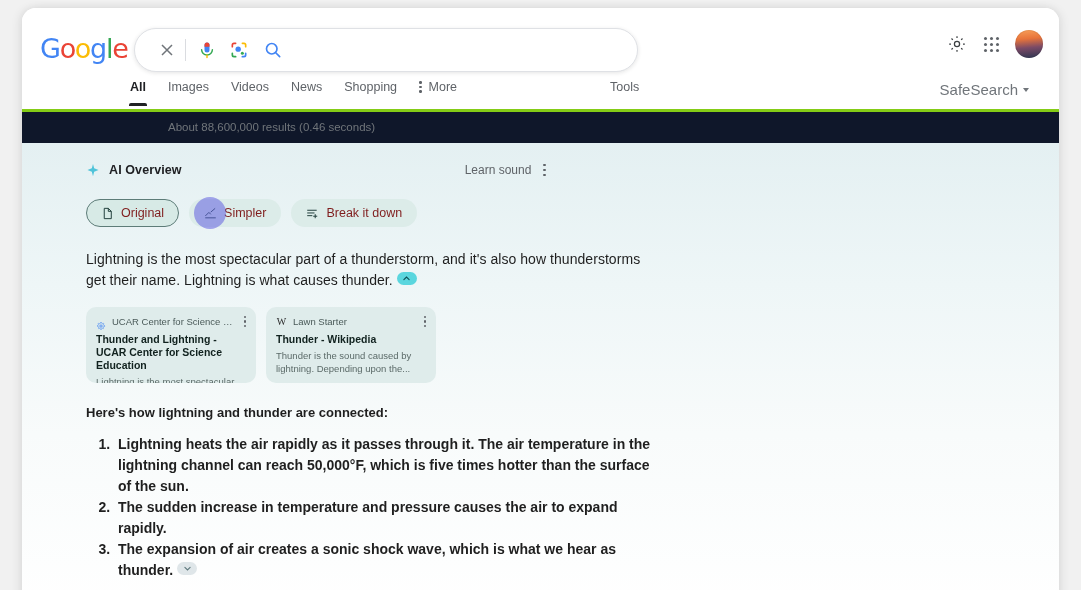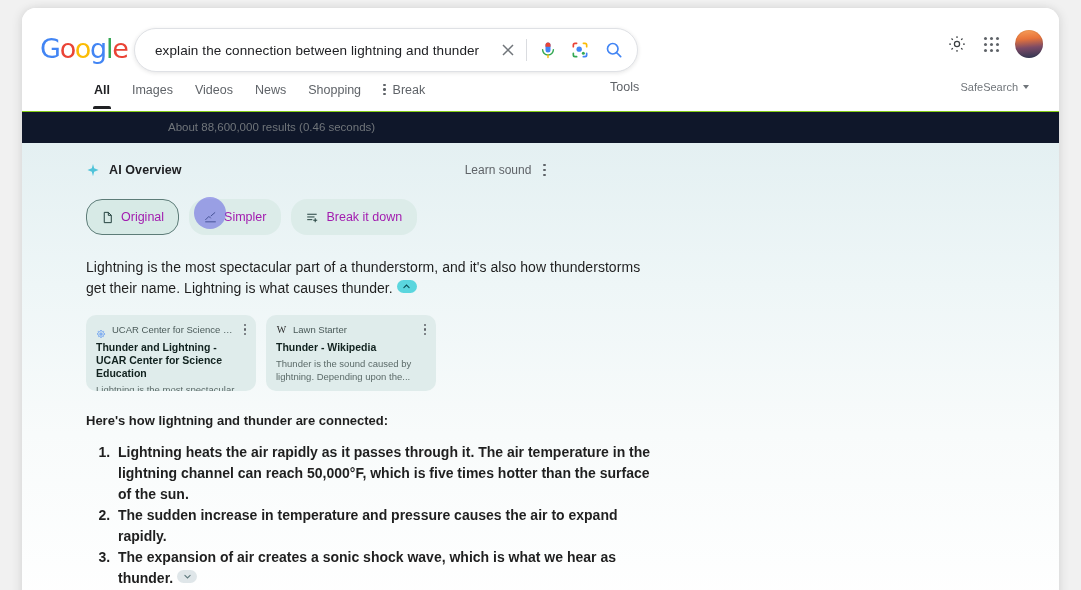--- a/index.html
+++ b/index.html
@@ -84,24 +84,24 @@
     width: 28px; height: 28px; border-radius: 50%;
     background: linear-gradient(175deg, #f8a05a 0%, #e8743a 32%, #7b4a66 62%, #2b3550 100%);
     cursor: pointer;
     box-shadow: inset 0 0 0 1px rgba(0,0,0,0.06);
   }
 
   
   .navrow {
     position: relative;
     height: 34px;
-    border-bottom: 1px solid #84cc16;
-    padding-left: 72px;
+    border-bottom: 3px solid #84cc16;
+    padding-left: 108px;
     display: flex;
-    align-items: center;
+    align-items: flex-start;
   }
   .tab {
     font-size: 12.5px;
     color: #5f6368;
     padding: 2px 0 12px 0;
     margin-right: 22px;
     cursor: pointer;
     white-space: nowrap;
     position: relative;
   }
@@ -113,21 +113,21 @@
   }
   .tab-more { display:flex; align-items:center; gap:7px; }
   .dots-v { display:flex; flex-direction:column; gap:2px; }
   .dots-v i { width:2.5px; height:2.5px; border-radius:50%; background:#5f6368; display:block; }
   .tools-btn {
     position:absolute; left: 588px; top: 2px;
     font-size: 12.5px; color:#5f6368; cursor:pointer;
   }
   .safesearch {
     position:absolute; right: 30px; top: 3px;
-    font-size: 11px; color:#70757a; cursor:pointer;
+    font-size: 15px; color:#70757a; cursor:pointer;
     display:flex; align-items:center; gap:5px;margin-left:8px;
   }
   .caret-dn {
     width:0;height:0;border-left:3.5px solid transparent;
     border-right:3.5px solid transparent;border-top:4px solid #70757a;
   }
 
   .result-stats {
     padding: 9px 0 10px 146px;
     font-size: 11.5px;
@@ -157,24 +157,24 @@
     display:flex; align-items:center; gap:12px;
     font-size: 12px; color:#5f6368; cursor:pointer;
   }
   .dots-v2 { display:flex; flex-direction:column; gap:2.5px; cursor:pointer; }
   .dots-v2 i { width:2.6px;height:2.6px;border-radius:50%;background:#5f6368;display:block; }
 
   
   .chips { display:flex; gap:10px; margin-top: 22px; position:relative; }
   .chip {
     display:flex; align-items:center; gap:7px;
-    height: 36px; padding: 0 14px;
+    height: 28px; padding: 0 14px;
     border-radius: 16px;
     font-size: 12.5px;
-    color: #a21caf;
+    color: #7f1d1d;
     background: #dcece9;
     cursor: pointer;
     white-space: nowrap;
     border: 1px solid transparent;
   }
   .chip.selected { background: #d7eae6; border: 1px solid #5d7c78; }
   .chip svg { flex: 0 0 auto; }
   .cursor-blob {
     position:absolute;
     left: 108px; top: -2px;
@@ -253,21 +253,20 @@
 
 <div id="browser-window">
 
   <div class="header">
 
     <div class="g-logo">
       <span class="b">G</span><span class="r">o</span><span class="y">o</span><span class="b">g</span><span class="g">l</span><span class="r">e</span>
     </div>
 
     <div class="searchbar">
-      <input class="search-input" type="text" value="explain the connection between lightning and thunder" placeholder="Search Google or type a URL" style="">
       <span class="sb-icon clear-x">
         <svg viewBox="0 0 24 24" width="20" height="20" fill="none" stroke="#70757a" stroke-width="1.8">
           <path d="M6 6 L18 18 M18 6 L6 18"></path>
         </svg>
       </span>
       <span class="sb-divider"></span>
       <span class="sb-icon mic">
         <svg viewBox="0 0 24 24" width="20" height="20">
           <path d="M12 3a3 3 0 0 0-3 3v6a3 3 0 0 0 6 0V6a3 3 0 0 0-3-3z" fill="#4285F4"></path>
           <path d="M12 3a3 3 0 0 0-3 3v2h6V6a3 3 0 0 0-3-3z" fill="#EA4335"></path>
@@ -320,21 +319,21 @@
     <div class="tab"><span>Images</span></div>
     <div class="tab"><span>Videos</span></div>
     <div class="tab"><span>News</span></div>
     <div class="tab"><span>Shopping</span></div>
     <div class="tab tab-more">
       <span class="dots-v">
           <i></i>
           <i></i>
           <i></i>
         </span>
-      <span>Break</span>
+      <span>More</span>
     </div>
     <div class="tools-btn"><span>Tools</span></div>
     <div class="safesearch">
       <span>SafeSearch</span>
       <span class="caret-dn"></span>
     </div>
   </div>
 
   <div class="result-stats">About 88,600,000 results (0.46 seconds)</div>
 

